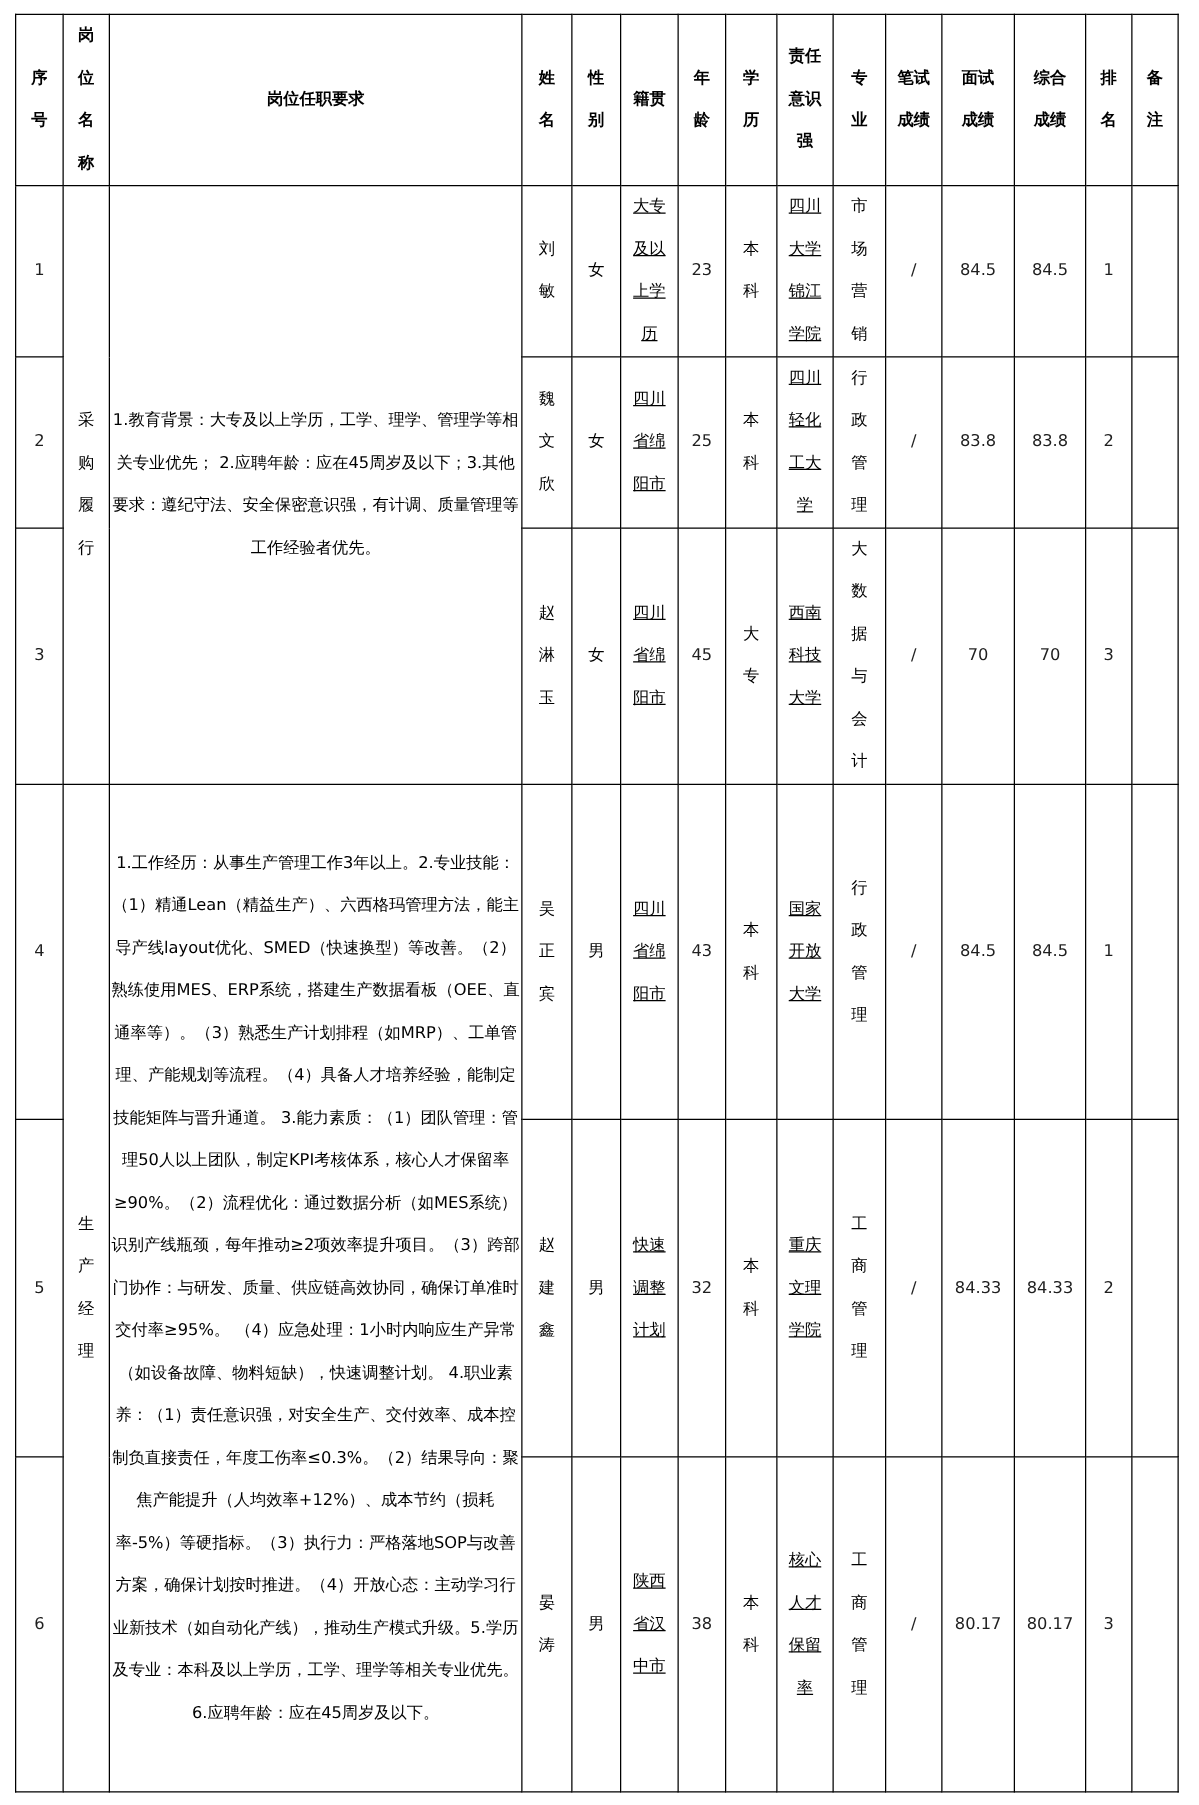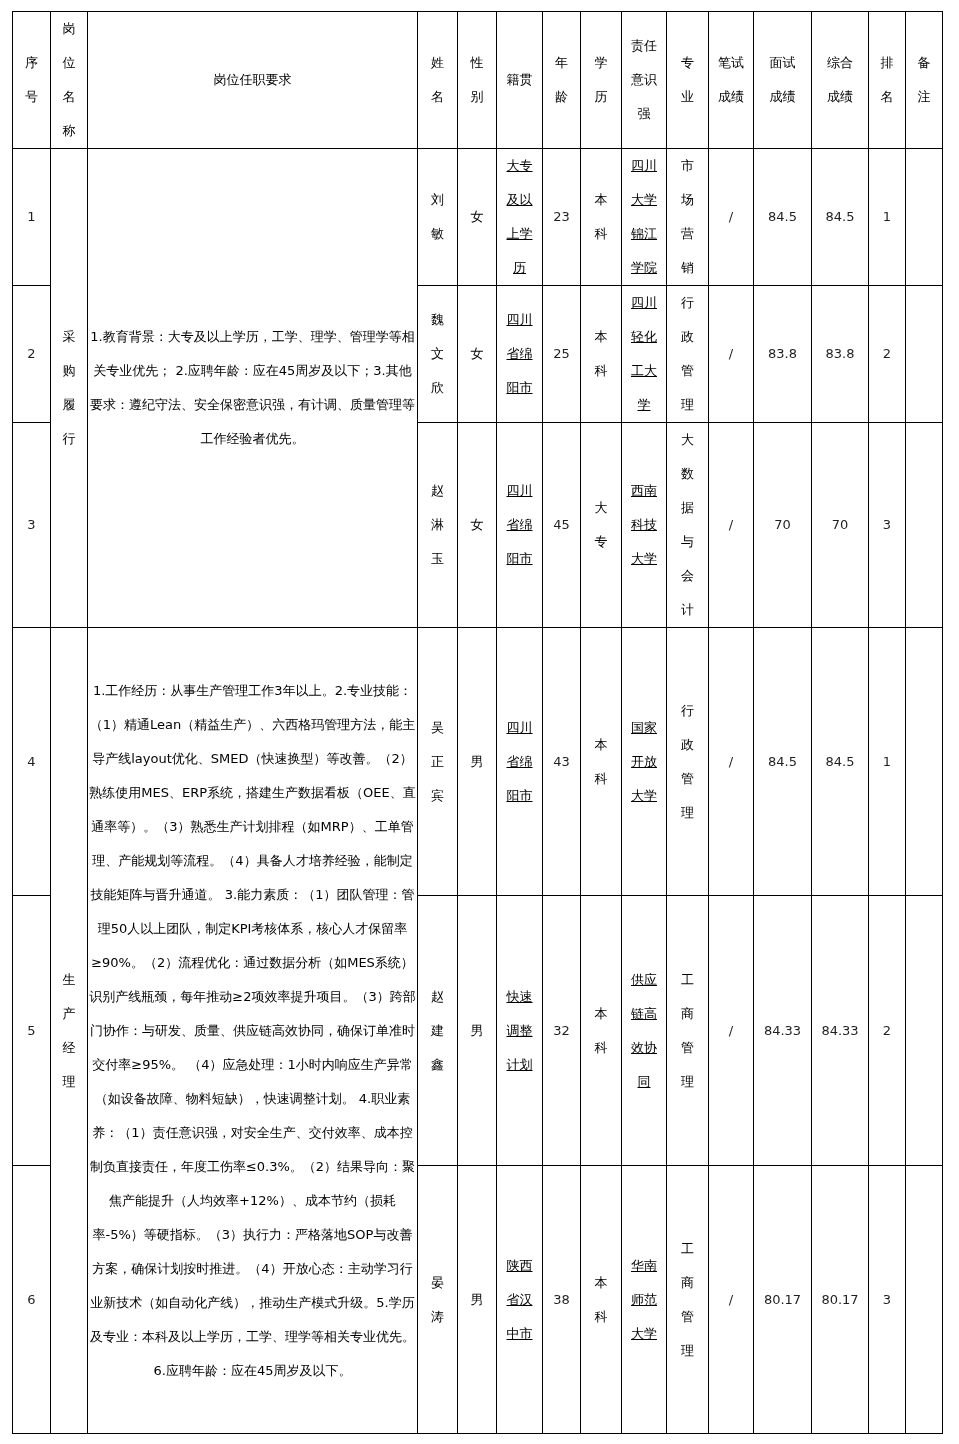--- a/index.html
+++ b/index.html
@@ -2,21 +2,21 @@
 <html><head>
 <meta charset="utf-8">
 <style>
   html, body { margin:0; padding:0; background:#ffffff; }
   body { width:959px; height:1444px; position:relative; overflow:hidden;
          font-family:"DejaVu Sans","Liberation Sans",sans-serif; color:#000; }
   table.grid { position:absolute; left:12px; top:11px; border-collapse:collapse;
                table-layout:fixed; width:930px; }
   table.grid td, table.grid th { border:1.5px solid #000; padding:0; text-align:center;
                vertical-align:middle; font-size:13px; line-height:34px; }
-  th { font-weight:normal; font-size:13px; }
+  th { font-weight:bold; font-size:13px; }
   th .vt, td .vt { display:inline-block; width:1.1em; word-break:break-all; line-height:34px; white-space:normal; }
   th .hdr2 { display:inline-block; width:2.3em; word-break:break-all; line-height:34px; }
   td .w2 { display:inline-block; width:2.3em; word-break:break-all; line-height:34px;text-decoration:underline; }
   td.req { text-align:left; padding:0 6px; font-size:13px; line-height:34px; vertical-align:middle; }
   .num { color:#1f1f1f; }
 </style>
 </head>
 <body>
 
 <table class="grid">
@@ -124,37 +124,37 @@
     <td></td>
   </tr>
 
   <tr style="height:270px">
     <td class="num">5</td>
     <td><span class="vt">赵建鑫</span></td>
     <td>男</td>
     <td><span class="w2">快速调整计划</span></td>
     <td class="num">32</td>
     <td><span class="vt">本科</span></td>
-    <td><span class="w2">供应链高效协同</span></td>
+    <td><span class="w2">重庆文理学院</span></td>
     <td><span class="vt">工商管理</span></td>
     <td class="num">/</td>
     <td class="num">84.33</td>
     <td class="num">84.33</td>
     <td class="num">2</td>
     <td></td>
   </tr>
 
   <tr style="height:268px">
     <td class="num">6</td>
     <td><span class="vt">晏涛</span></td>
     <td>男</td>
     <td><span class="w2">陕西省汉中市</span></td>
     <td class="num">38</td>
     <td><span class="vt">本科</span></td>
-    <td><span class="w2">华南师范大学</span></td>
+    <td><span class="w2">核心人才保留率</span></td>
     <td><span class="vt">工商管理</span></td>
     <td class="num">/</td>
     <td class="num">80.17</td>
     <td class="num">80.17</td>
     <td class="num">3</td>
     <td></td>
   </tr>
 </tbody>
   </table>
 

